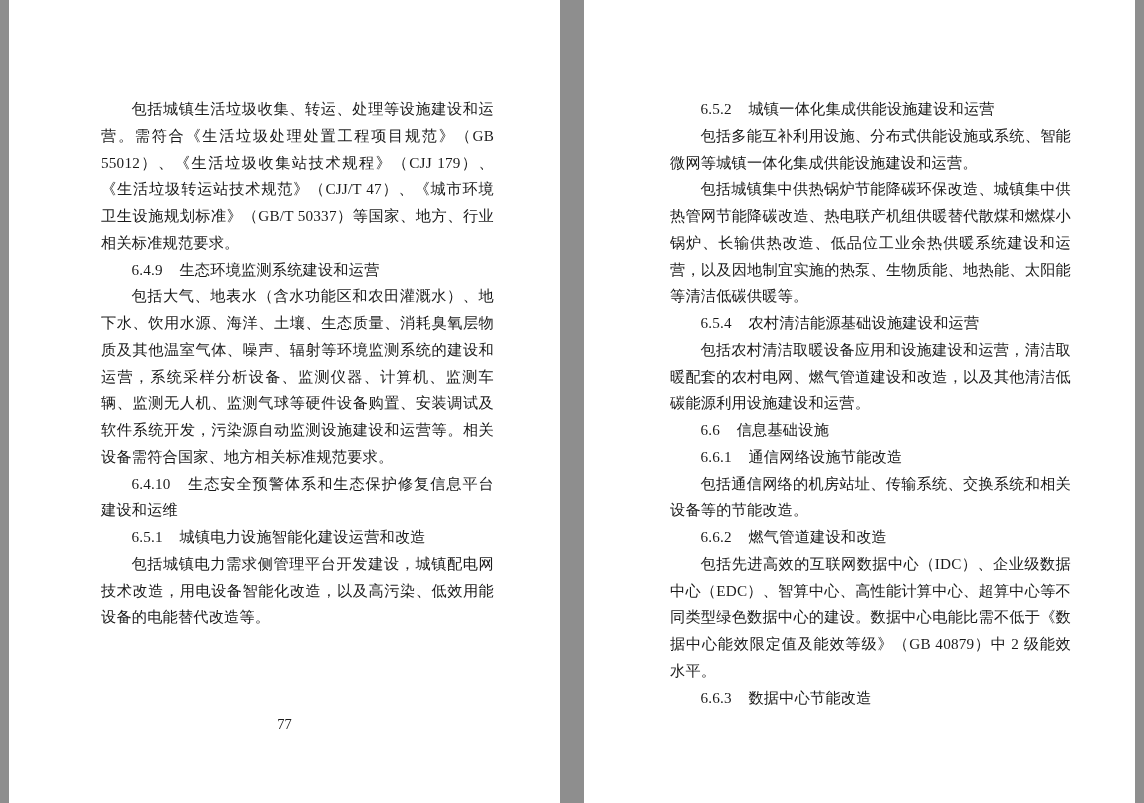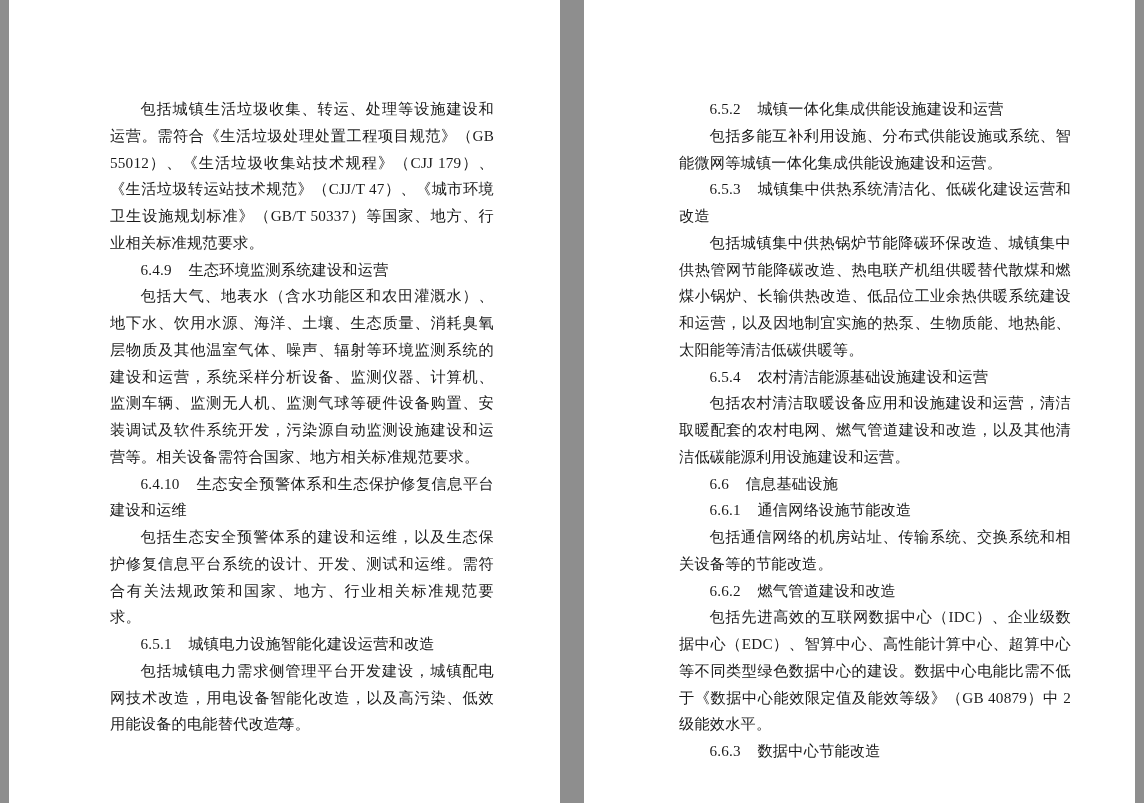--- a/index.html
+++ b/index.html
@@ -28,21 +28,20 @@
     overflow: hidden;
   }
   .page-inner {
     position: absolute;
     left: 0;
     right: 0;
     top: 0;
     bottom: 0;
     padding: 86px 70px 0 93px;
     box-sizing: border-box;
-    margin-left: 9px;
   }
   .page-left .page-inner { padding: 96px 66px 0 92px; }
   .page-right .page-inner { padding: 96px 64px 0 86px; border-radius: 29px; }
 
   p {
     margin: 0;
     font-size: 15.2px;
     line-height: 1.76;
     color: #1a1a1a;
     text-align: justify;
@@ -93,34 +92,32 @@
 
 <div class="viewport">
   <div class="edge"></div>
 
   <div class="page page-left">
     <div class="page-inner">
       <p class="body">包括城镇生活垃圾收集、转运、处理等设施建设和运营。需符合《生活垃圾处理处置工程项目规范》（GB 55012）、《生活垃圾收集站技术规程》（CJJ 179）、《生活垃圾转运站技术规范》（CJJ/T 47）、《城市环境卫生设施规划标准》（GB/T 50337）等国家、地方、行业相关标准规范要求。</p>
       <p class="heading"><span class="num">6.4.9</span><span class="gap"></span><span class="ttl">生态环境监测系统建设和运营</span></p>
       <p class="body">包括大气、地表水（含水功能区和农田灌溉水）、地下水、饮用水源、海洋、土壤、生态质量、消耗臭氧层物质及其他温室气体、噪声、辐射等环境监测系统的建设和运营，系统采样分析设备、监测仪器、计算机、监测车辆、监测无人机、监测气球等硬件设备购置、安装调试及软件系统开发，污染源自动监测设施建设和运营等。相关设备需符合国家、地方相关标准规范要求。</p>
       <p class="heading"><span class="num">6.4.10</span><span class="gap"></span><span class="ttl">生态安全预警体系和生态保护修复信息平台建设和运维</span></p>
-      <p class="body">包括生态安全预警体系的建设和运维，以及生态保护修复信息平台系统的设计、开发、测试和运维。需符合有关法规政策和国家、地方、行业相关标准规范要求。</p>
       <p class="heading"><span class="num">6.5.1</span><span class="gap"></span><span class="ttl">城镇电力设施智能化建设运营和改造</span></p>
       <p class="body">包括城镇电力需求侧管理平台开发建设，城镇配电网技术改造，用电设备智能化改造，以及高污染、低效用能设备的电能替代改造等。</p>
     </div>
     <div class="pagenum">77</div>
   </div>
 
   <div class="gutter"></div>
 
   <div class="page page-right">
     <div class="page-inner">
       <p class="heading"><span class="num">6.5.2</span><span class="gap"></span><span class="ttl">城镇一体化集成供能设施建设和运营</span></p>
       <p class="body">包括多能互补利用设施、分布式供能设施或系统、智能微网等城镇一体化集成供能设施建设和运营。</p>
-      <p class="heading"><span class="num">6.5.3</span><span class="gap"></span><span class="ttl">城镇集中供热系统清洁化、低碳化建设运营和改造</span></p>
       <p class="body">包括城镇集中供热锅炉节能降碳环保改造、城镇集中供热管网节能降碳改造、热电联产机组供暖替代散煤和燃煤小锅炉、长输供热改造、低品位工业余热供暖系统建设和运营，以及因地制宜实施的热泵、生物质能、地热能、太阳能等清洁低碳供暖等。</p>
       <p class="heading"><span class="num">6.5.4</span><span class="gap"></span><span class="ttl">农村清洁能源基础设施建设和运营</span></p>
       <p class="body">包括农村清洁取暖设备应用和设施建设和运营，清洁取暖配套的农村电网、燃气管道建设和改造，以及其他清洁低碳能源利用设施建设和运营。</p>
       <p class="heading"><span class="num">6.6</span><span class="gap"></span><span class="ttl">信息基础设施</span></p>
       <p class="heading"><span class="num">6.6.1</span><span class="gap"></span><span class="ttl">通信网络设施节能改造</span></p>
       <p class="body">包括通信网络的机房站址、传输系统、交换系统和相关设备等的节能改造。</p>
       <p class="heading"><span class="num">6.6.2</span><span class="gap"></span><span class="ttl">燃气管道建设和改造</span></p>
       <p class="body">包括先进高效的互联网数据中心（IDC）、企业级数据中心（EDC）、智算中心、高性能计算中心、超算中心等不同类型绿色数据中心的建设。数据中心电能比需不低于《数据中心能效限定值及能效等级》（GB 40879）中 2 级能效水平。</p>
       <p class="heading"><span class="num">6.6.3</span><span class="gap"></span><span class="ttl">数据中心节能改造</span></p>
     </div>

